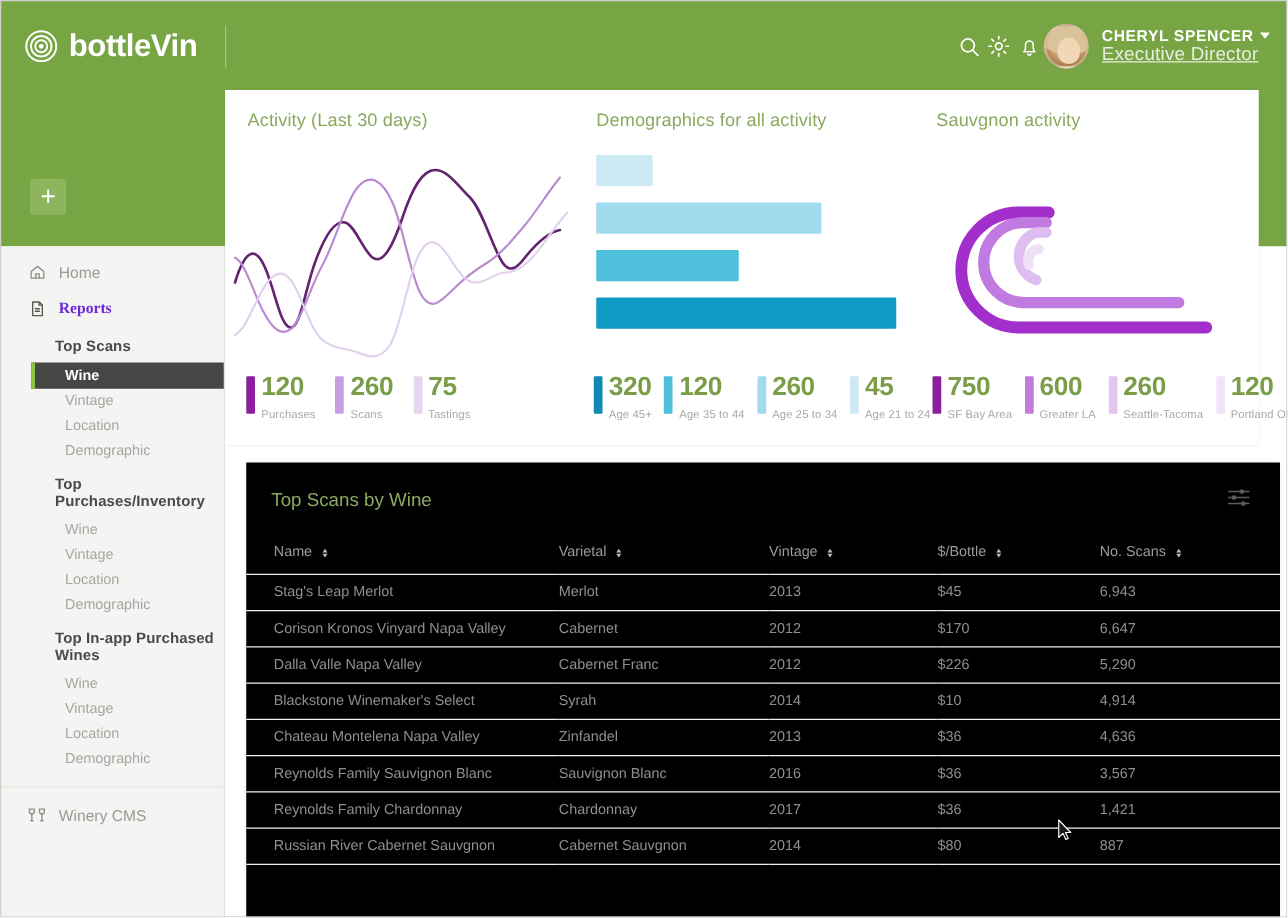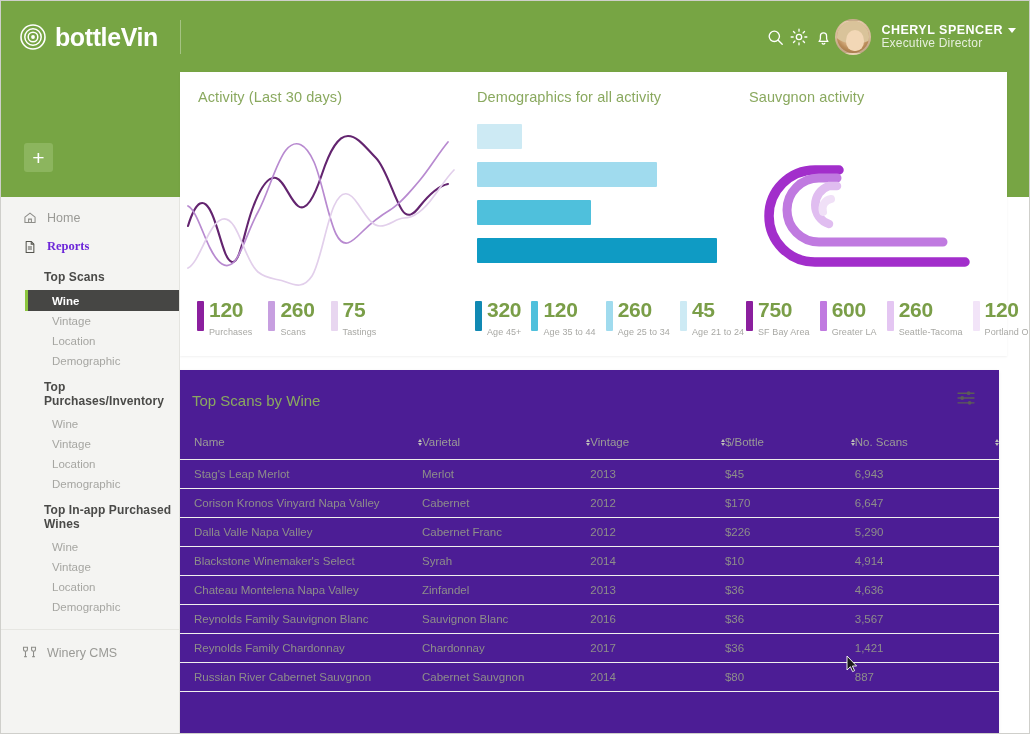--- a/index.html
+++ b/index.html
@@ -59,21 +59,21 @@
   }
   .avatar .face {
     position: absolute; left: 9px; top: 9px; width: 18px; height: 21px;
     background: #f2d7b6; border-radius: 50% 50% 45% 45%;
   }
   .user-block { margin-left: 10px; line-height: 1.12; }
   .user-name {
     color: #ffffff; font-size: 12.5px; font-weight: 700; letter-spacing: 0.5px;
     display: flex; align-items: center; gap: 5px;
   }
-  .user-role { color: rgba(255,255,255,0.82); font-size: 12px; letter-spacing: 0.2px; }
+  .user-role { color: rgba(255,255,255,0.82); font-size: 15px; letter-spacing: 0.2px; text-decoration: underline; }
   .caret-down {
     width: 0; height: 0; border-left: 4px solid transparent; border-right: 4px solid transparent;
     border-top: 5px solid #ffffff; display: inline-block;
   }
 
   
   .plus-btn {
     position: absolute; left: 24px; top: 143px; width: 29px; height: 29px;
     background: #8cb55e; border-radius: 3px; z-index: 8;
     display: flex; align-items: center; justify-content: center;
@@ -147,39 +147,39 @@
     display: block; margin-bottom: 2px;
   }
   .legend-lbl { font-size: 9px; color: #a8a8a4; letter-spacing: 0.1px; white-space: nowrap; }
 
   
   .bars { position: absolute; left: 12px; top: 52px; }
   .bar { height: 25px; margin-bottom: 13px; border-radius: 1px; }
 
   
   .table-panel {
-    position: absolute; left: 172px; top: 370px; width: 827px; height: 364px;
-    background: #4c1d95; z-index: 5;
+    position: absolute; left: 197px; top: 370px; width: 827px; height: 364px;
+    background: #000000; z-index: 5;
     box-shadow: 0 1px 3px rgba(0,0,0,0.08);
   }
   .table-head {
     position: relative; height: 66px;
   }
   .table-title {
     position: absolute; left: 20px; top: 22px; font-size: 15px; color: #8aa95f;
   }
   .filter-icon {
     position: absolute; right: 23px; top: 18px; width: 20px; height: 20px; cursor: pointer;
   }
   table { width: 100%; border-collapse: collapse; table-layout: fixed; }
   thead th {
     text-align: left; font-size: 11.5px; font-weight: 400; color: #9b9b97;
     padding: 0 0 11px 0; border-bottom: 1px solid #ececea;
   }
-  .th-inner { display: flex; align-items: center; gap: 8px; cursor: pointer; justify-content: space-between; }
+  .th-inner { display: flex; align-items: center; gap: 8px; cursor: pointer; }
   .sort-ic { display: inline-flex; flex-direction: column; gap: 1px; }
   .sort-ic i {
     display: block; width: 0; height: 0;
     border-left: 2.5px solid transparent; border-right: 2.5px solid transparent;
   }
   .sort-ic i.up { border-bottom: 3px solid #bdbdb9; }
   .sort-ic i.dn { border-top: 3px solid #bdbdb9; }
   tbody td {
     font-size: 11.5px; color: #8e8e8a; height: 29px;
     border-bottom: 1px solid #f0f0ee; padding: 0;

